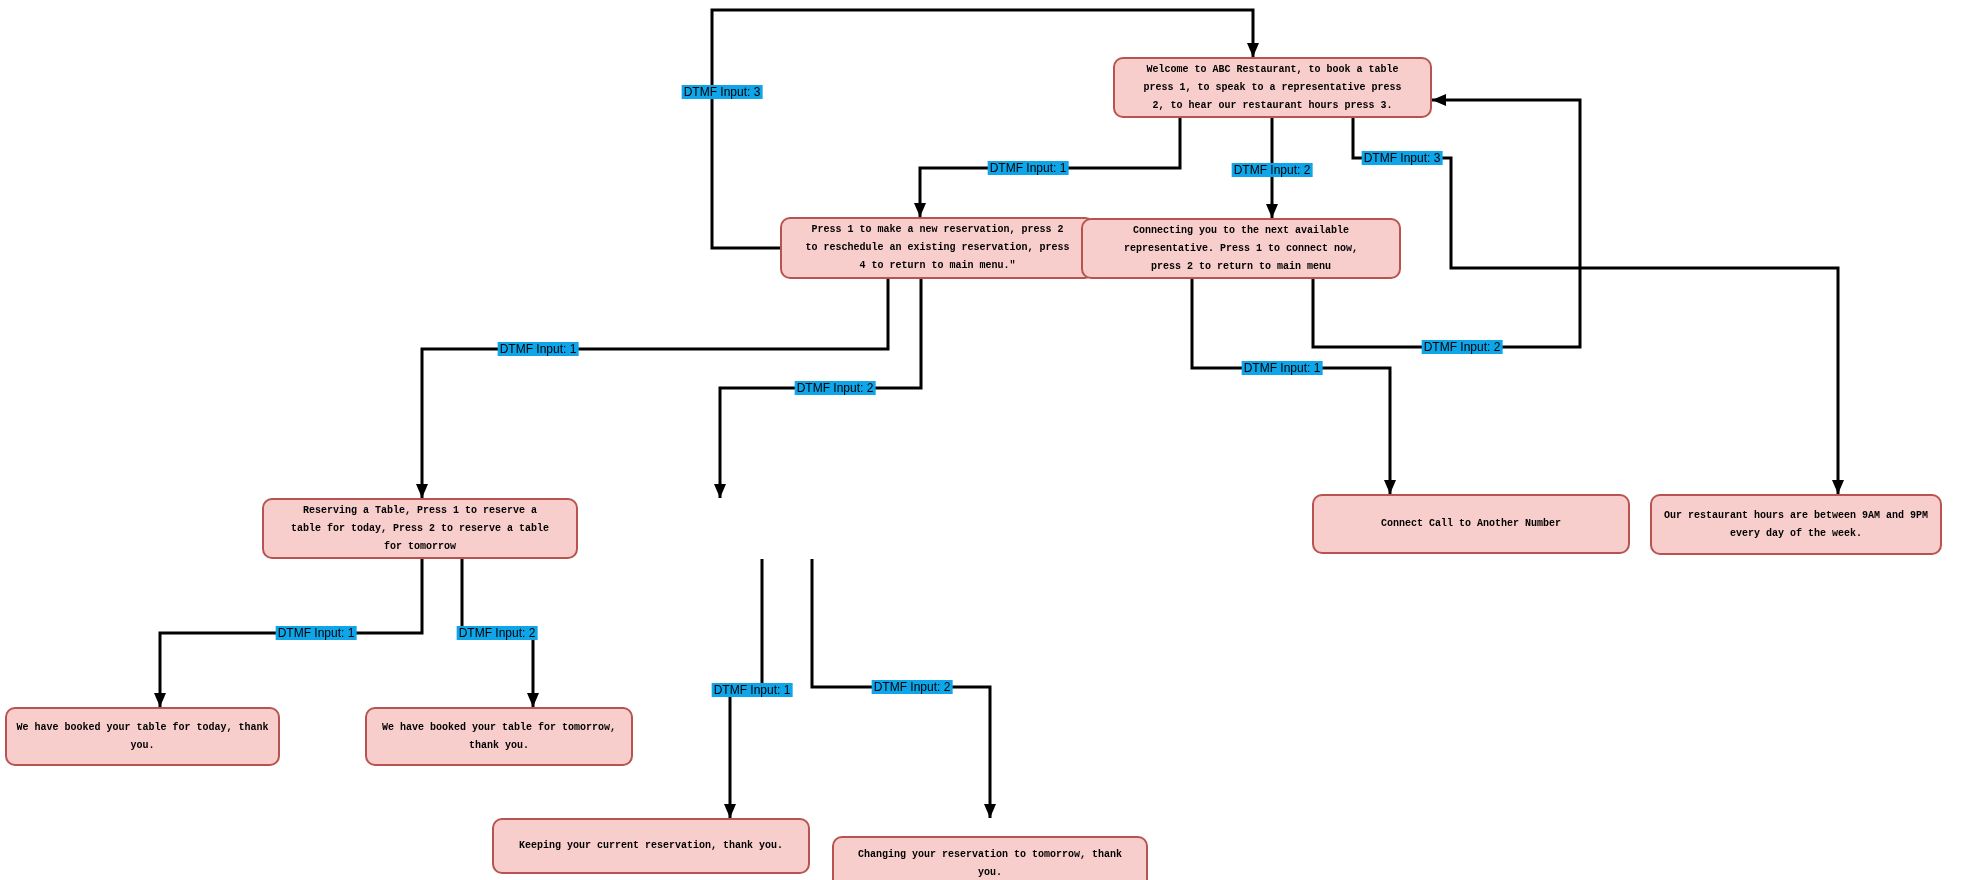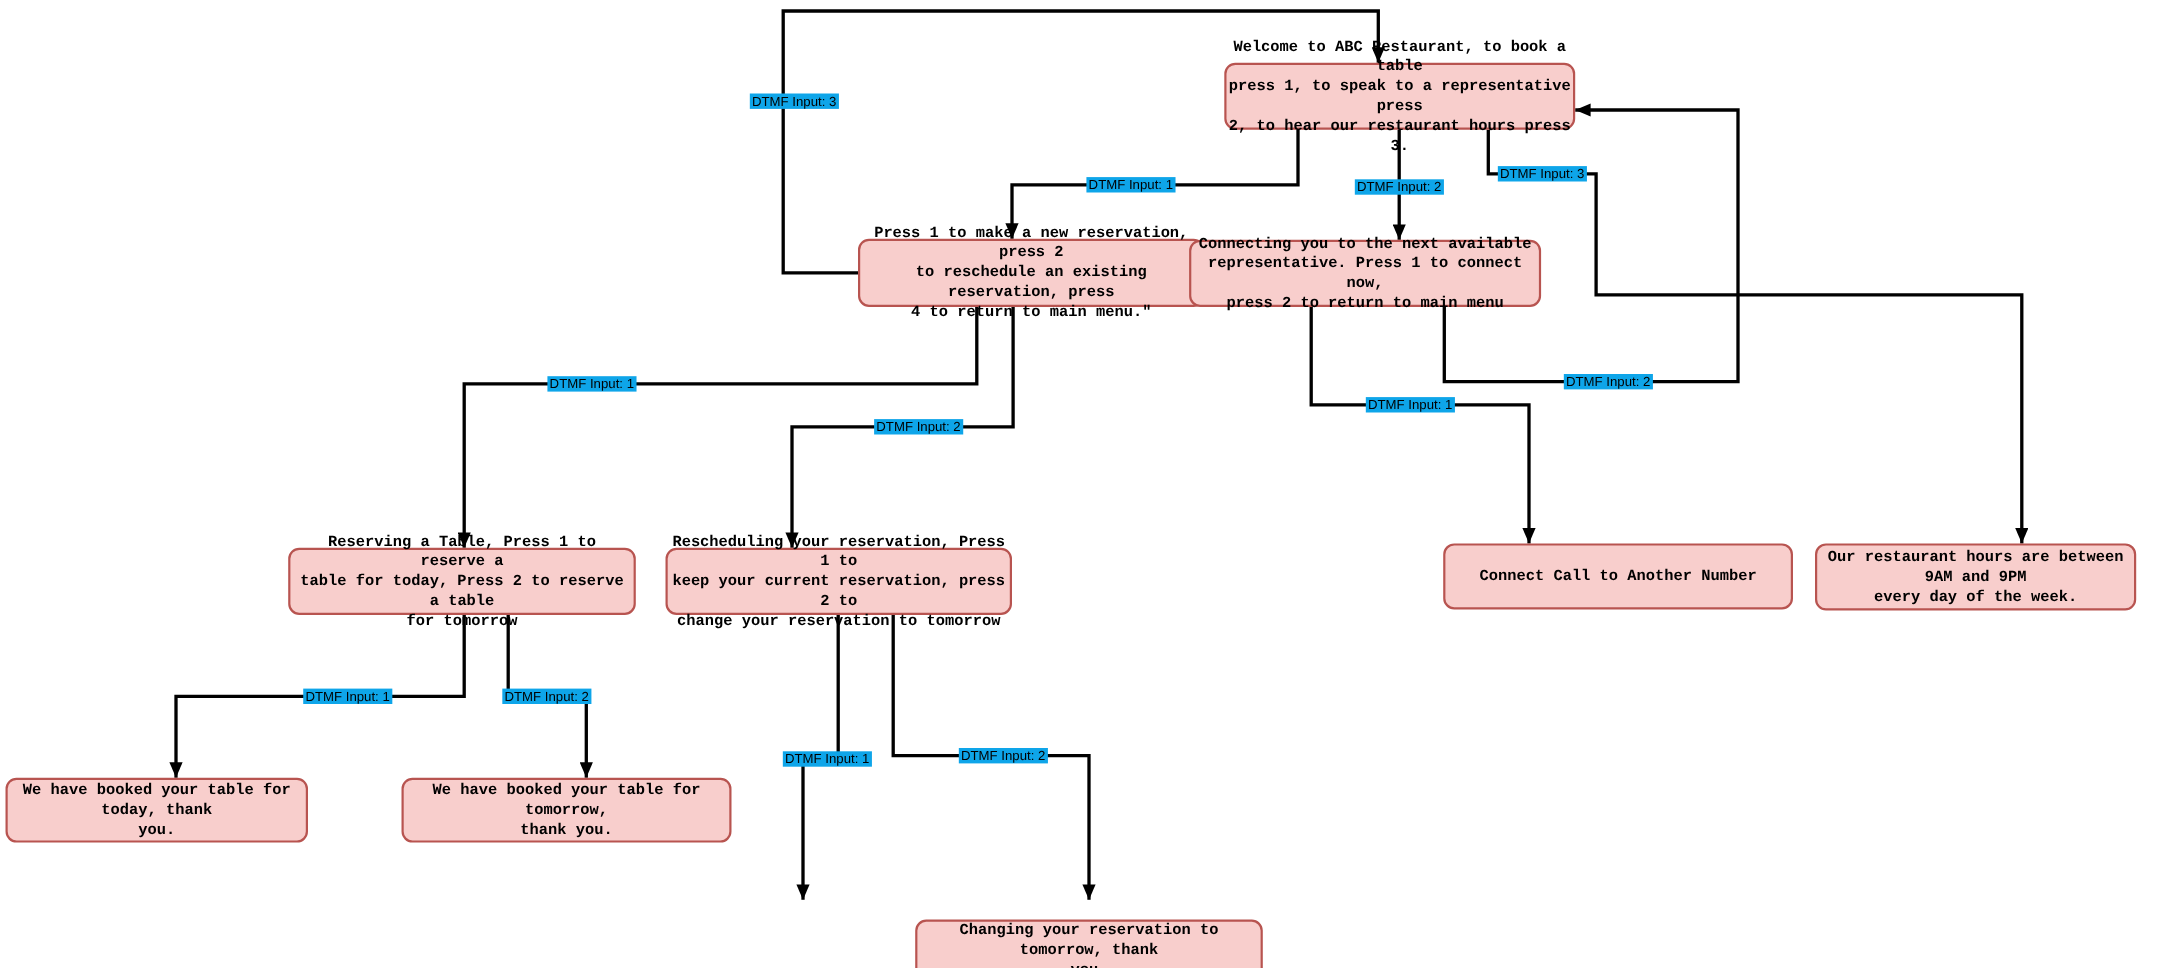--- a/index.html
+++ b/index.html
@@ -11,21 +11,21 @@
   .edge{fill:none;stroke:var(--edge-color,#000);stroke-width:3;}
   .arrowhead{fill:var(--edge-color,#000);}
   .node{
     position:absolute;box-sizing:border-box;
     display:flex;align-items:center;justify-content:center;
     text-align:center;white-space:pre-line;
     background:var(--node-fill,#f8cecc);
     border:2.5px solid var(--node-border,#b85450);
     border-radius:10px;
     font-family:"Liberation Mono","DejaVu Sans Mono",monospace;
-    font-weight:bold;font-size:14px;line-height:18px;color:#000;
+    font-weight:bold;font-size:10px;line-height:18px;color:#000;
     padding:1px 2px;
   }
   .edge-label{
     position:absolute;transform:translate(-50%,-50%);
     background:#0ea5e9;padding:0 2px;
     font-size:12px;line-height:14px;color:#000;white-space:nowrap;
   }
 </style>
 </head>
 <body>
@@ -57,30 +57,28 @@
 2, to hear our restaurant hours press 3.</div>
   <div class="node" style="left:780px;top:217px;width:315px;height:62px;">Press 1 to make a new reservation, press 2
 to reschedule an existing reservation, press
 4 to return to main menu."</div>
   <div class="node" style="left:1081px;top:218px;width:320px;height:61px;">Connecting you to the next available
 representative. Press 1 to connect now,
 press 2 to return to main menu</div>
   <div class="node" style="left:262px;top:498px;width:316px;height:61px;">Reserving a Table, Press 1 to reserve a
 table for today, Press 2 to reserve a table
 for tomorrow</div>
-  <div class="node" style="left:605px;top:498px;width:315px;height:61px;">Rescheduling your reservation, Press 1 to
-keep your current reservation, press 2 to
-change your reservation to tomorrow</div>
   <div class="node" style="left:1312px;top:494px;width:318px;height:60px;">Connect Call to Another Number</div>
   <div class="node" style="left:1650px;top:494px;width:292px;height:61px;">Our restaurant hours are between 9AM and 9PM
 every day of the week.</div>
   <div class="node" style="left:5px;top:707px;width:275px;height:59px;">We have booked your table for today, thank
 you.</div>
-  <div class="node" style="left:365px;top:707px;width:300px;height:59px;">We have booked your table for tomorrow,
+  <div class="node" style="left:365px;top:707px;width:268px;height:59px;">We have booked your table for tomorrow,
 thank you.</div>
+  <div class="node" style="left:492px;top:818px;width:318px;height:56px;">Keeping your current reservation, thank you.</div>
   <div class="node" style="left:832px;top:836px;width:316px;height:56px;">Changing your reservation to tomorrow, thank
 you.</div>
 
   <div class="edge-label" style="left:722px;top:92px;">DTMF Input: 3</div>
   <div class="edge-label" style="left:1028px;top:168px;">DTMF Input: 1</div>
   <div class="edge-label" style="left:1272px;top:170px;">DTMF Input: 2</div>
   <div class="edge-label" style="left:1402px;top:158px;">DTMF Input: 3</div>
   <div class="edge-label" style="left:1282px;top:368px;">DTMF Input: 1</div>
   <div class="edge-label" style="left:1462px;top:347px;">DTMF Input: 2</div>
   <div class="edge-label" style="left:538px;top:349px;">DTMF Input: 1</div>

